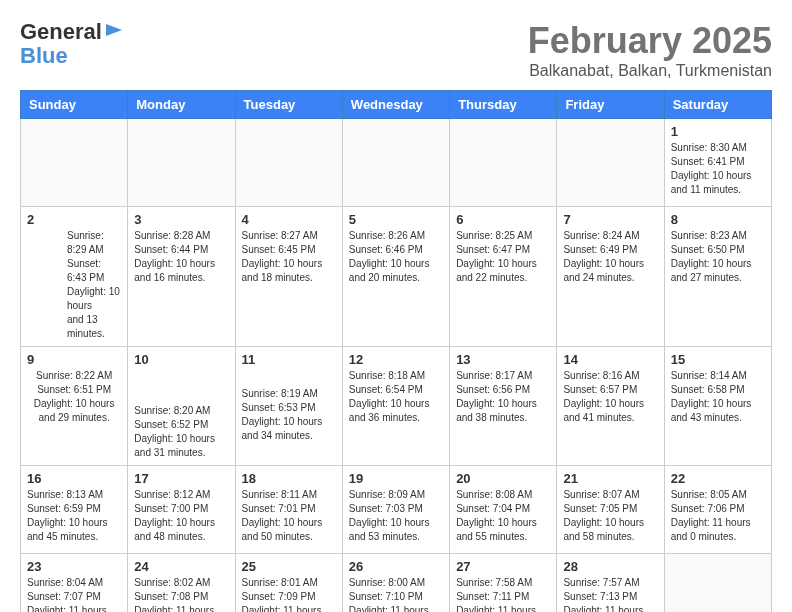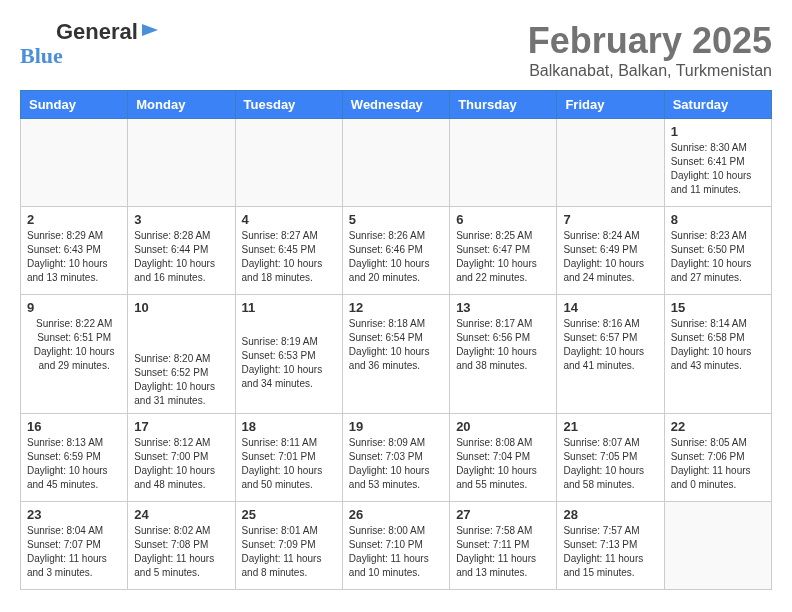--- a/index.html
+++ b/index.html
@@ -21,21 +21,21 @@
       flex-direction: column;
       align-items: flex-start;
     }
     .logo-text {
       font-size: 22px;
       font-weight: bold;
       color: #333;
       line-height: 1.1;
     }
     .logo-general { color: #333; }
-    .logo-blue { color: #4a90d9; font-family: Liberation Serif, serif; }
+    .logo-blue { color: #4a90d9; }
     .title-area {
       text-align: right;
     }
     .month-title {
       font-size: 36px;
       font-weight: bold;
       color: #737373;
     }
     .location-title {
       font-size: 16px;
@@ -77,21 +77,21 @@
     }
     .empty-cell {
       background: #f9f9f9;
     }
   </style>
 </head>
 <body>
 
 <div class="header-area">
   <div class="logo">
-    <div style="display:flex;align-items:center;gap:2px;margin-left:36px;">
+    <div style="display:flex;align-items:center;gap:2px;">
       <span class="logo-text logo-general">General</span>
       <svg width="20" height="20" viewBox="0 0 20 20">
         <polygon points="2,2 18,8 2,14" fill="#4a90d9"></polygon>
       </svg>
     </div>
     <span class="logo-text logo-blue">Blue</span>
   </div>
   <div class="title-area">
     <div class="month-title">February 2025</div>
     <div class="location-title">Balkanabat, Balkan, Turkmenistan</div>
@@ -122,21 +122,21 @@
           <span class="day-number">1</span>
           <div class="day-info" style="white-space: pre-line;">Sunrise: 8:30 AM
 Sunset: 6:41 PM
 Daylight: 10 hours
 and 11 minutes.</div>
         </td>
       </tr>
       <tr>
         <td>
           <span class="day-number">2</span>
-          <div class="day-info" style="white-space: pre-line;">Sunrise: 8:29 AM
+          <div class="day-info" style="white-space: pre-line; margin-left: 40px;">Sunrise: 8:29 AM
 Sunset: 6:43 PM
 Daylight: 10 hours
 and 13 minutes.</div>
         </td>
         <td>
           <span class="day-number">3</span>
           <div class="day-info" style="white-space: pre-line;">Sunrise: 8:28 AM
 Sunset: 6:44 PM
 Daylight: 10 hours
 and 16 minutes.</div>

